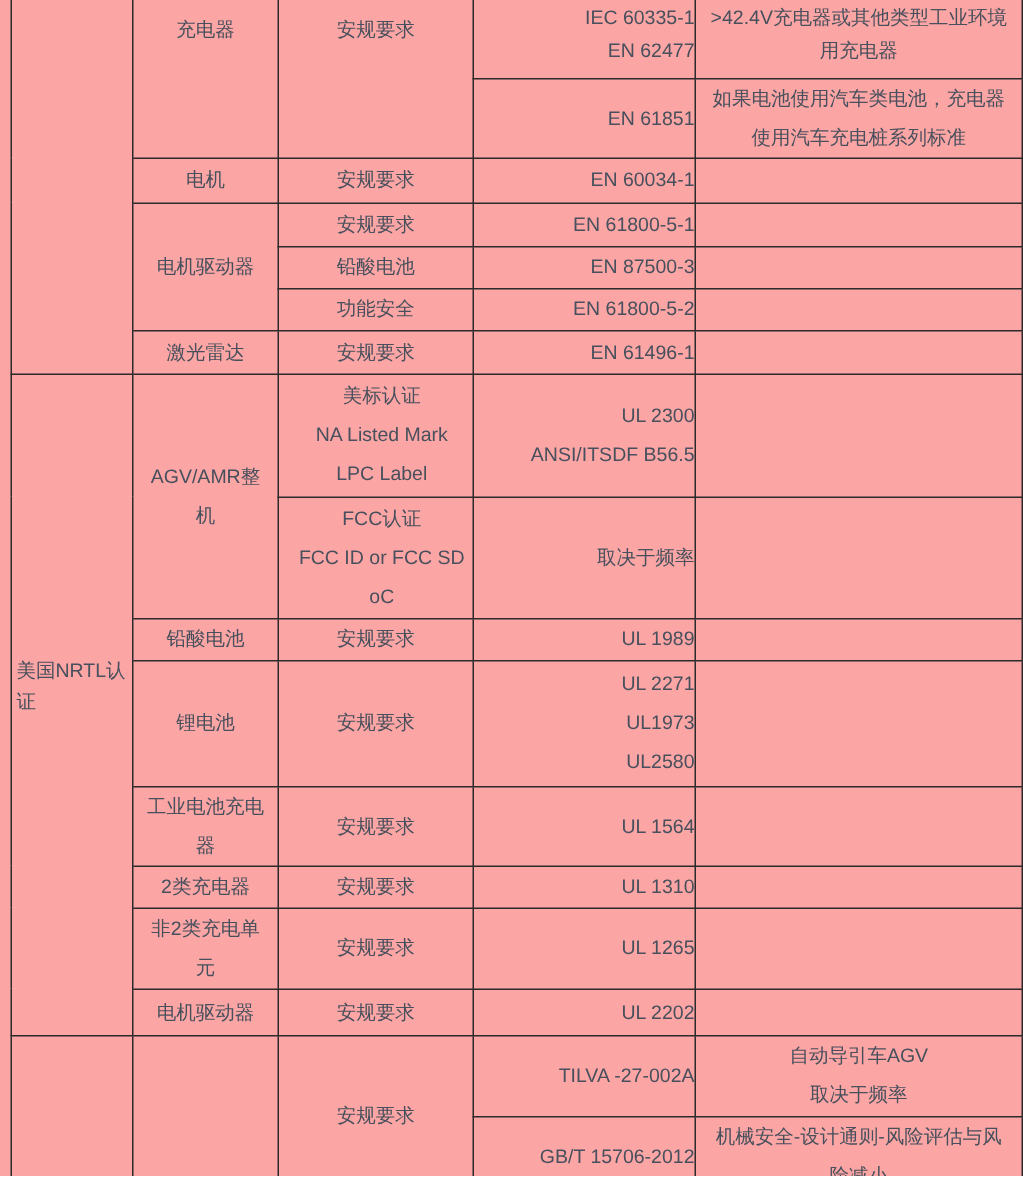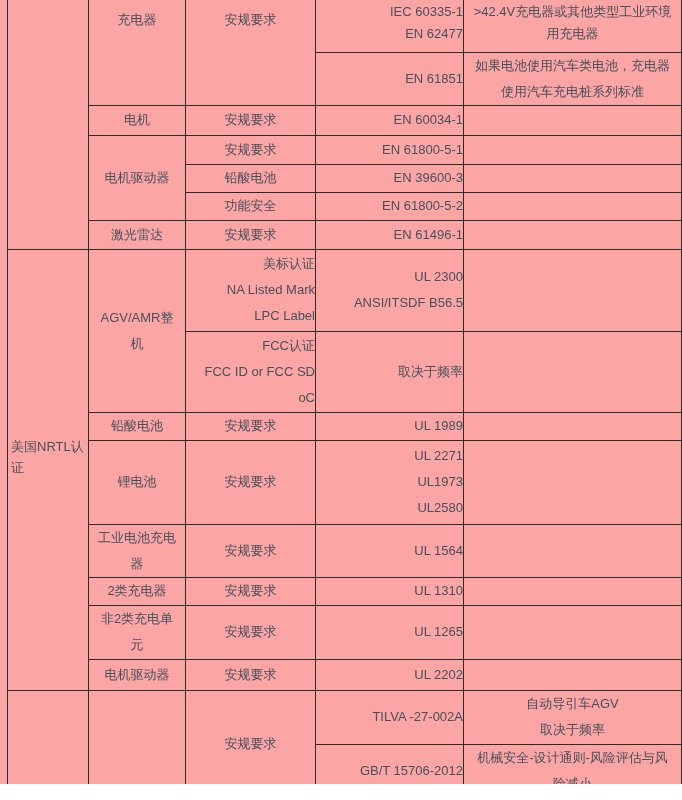--- a/index.html
+++ b/index.html
@@ -22,21 +22,21 @@
     color:#47505c;
     font-size:13px;
     line-height:26px;
     text-align:center;
     vertical-align:middle;
     overflow:hidden;
     white-space:pre-line;
     word-break:break-word;
   }
   td.std{text-align:right;padding-left:7px;}
-  td.cert-left{text-align:right;padding-left:8px;}
+  td.cert-left{text-align:center;padding-left:8px;}
   td.cat{text-align:left;padding-left:3px;line-height:21px;padding-bottom:25px;margin-left:12px;}
   td.no-top{border-top:none;}
   td.no-bottom{border-bottom:none;}
   td.vtop{vertical-align:top;}
   td.pt7{padding-top:7px;}
   td.cut{vertical-align:top;padding-top:1px;line-height:22px;}
 </style>
 </head>
 <body>
 
@@ -72,21 +72,21 @@
         <td></td>
       </tr>
       <tr style="height:29px">
         <td rowspan="3">电机驱动器</td>
         <td>安规要求</td>
         <td class="std">EN 61800-5-1</td>
         <td></td>
       </tr>
       <tr style="height:28px">
         <td>铅酸电池</td>
-        <td class="std">EN 39600-3</td>
+        <td class="std">EN 87500-3</td>
         <td></td>
       </tr>
       <tr style="height:28px">
         <td>功能安全</td>
         <td class="std">EN 61800-5-2</td>
         <td></td>
       </tr>
       <tr style="height:29px">
         <td>激光雷达</td>
         <td>安规要求</td>

